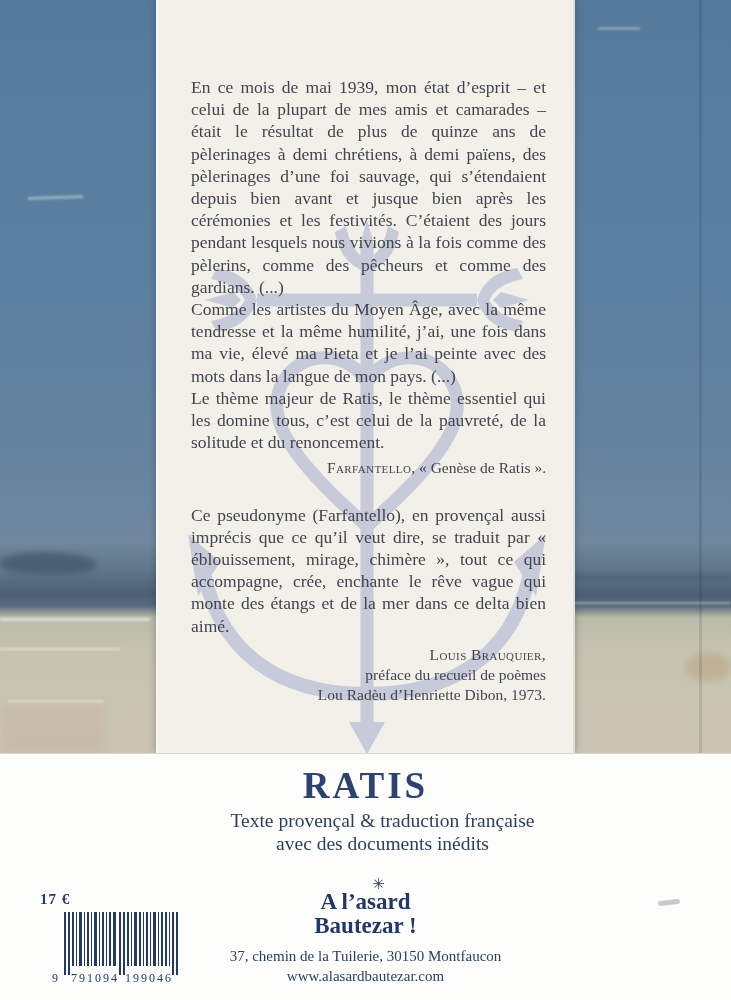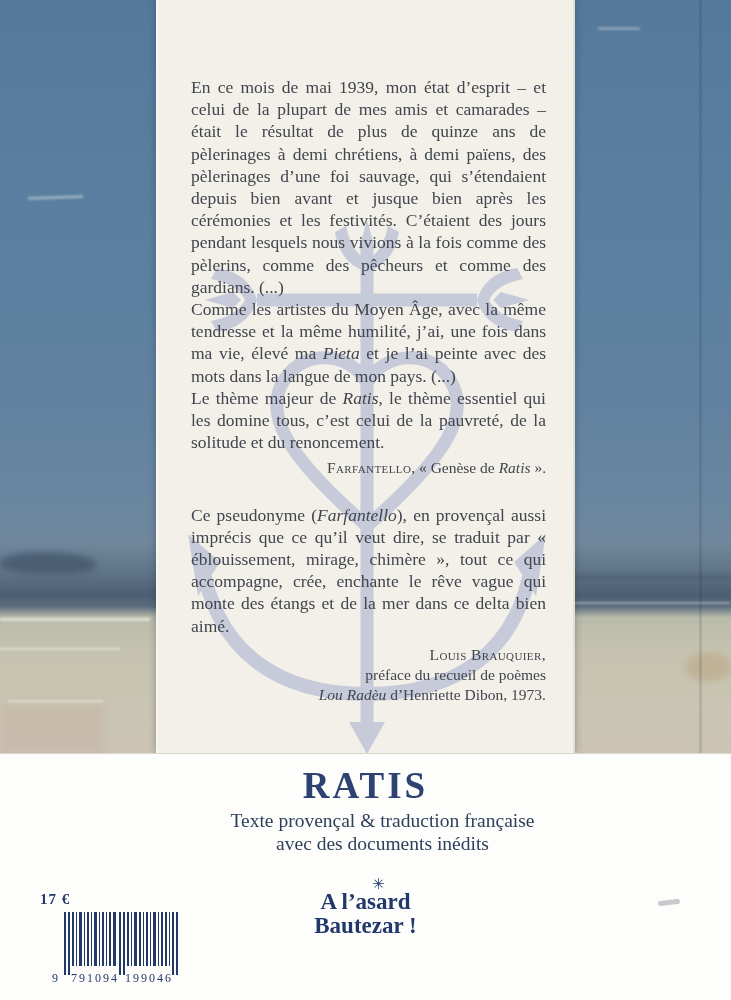--- a/index.html
+++ b/index.html
@@ -42,21 +42,21 @@
     box-shadow:0 0 7px rgba(30,40,60,.35);}
   #watermark{position:absolute;left:0;top:0;opacity:.92;}
   #panel-text{position:relative;box-sizing:border-box;width:100%;height:100%;
     padding:76px 27px 0 33px;color:#41454e;font-size:17.5px;line-height:22.2px;
     text-align:justify;}
   #panel-text p{margin:0;}
   .attribution{text-align:right;font-size:15.5px;margin-top:4px !important;}
   .attribution1{margin-bottom:24px !important;}
   .attribution2{margin-top:8px !important;line-height:20px;}
   .smallcaps{font-variant:small-caps;letter-spacing:.4px;}
-  .it{font-style:italic;}
+  .it{}
 
   
   #footer{position:absolute;left:0;top:753px;width:731px;height:247px;
     background:#fdfdfb;border-top:1px solid #d9d6cc;}
   #book-title{margin-top:12px;text-align:center;color:#2d4270;
     font-size:37px;font-weight:bold;letter-spacing:3px;line-height:40px;}
   #book-subtitle{text-align:center;color:#2e3f5c;font-size:19.5px;line-height:23px;
     margin-top:3px;padding-left:34px;}
   #price{position:absolute;left:40px;top:137px;color:#223a66;font-size:15px;
     font-weight:bold;letter-spacing:1px;}
@@ -146,20 +146,24 @@
     </div>
 
     <span id="price">17 €</span>
 
     <div id="publisher">
       <span class="logo-star">✳</span>
       <span class="logo-line">A l’asard</span><br>
       <span class="logo-line">Bautezar !</span>
     </div>
 
+    <div id="address-block">
+      <div>37, chemin de la Tuilerie, 30150 Montfaucon</div>
+      <div>www.alasardbautezar.com</div>
+    </div>
 
     <svg id="barcode" width="132" height="80" viewBox="-14 0 132 80">
       <g fill="#23386b">
         <rect x="0" y="0" width="2" height="63"></rect>
         <rect x="4" y="0" width="2" height="63"></rect>
         <rect x="8" y="0" width="2" height="54"></rect>
         <rect x="12" y="0" width="1" height="54"></rect>
         <rect x="15" y="0" width="3" height="54"></rect>
         <rect x="20" y="0" width="1" height="54"></rect>
         <rect x="23" y="0" width="2" height="54"></rect>

